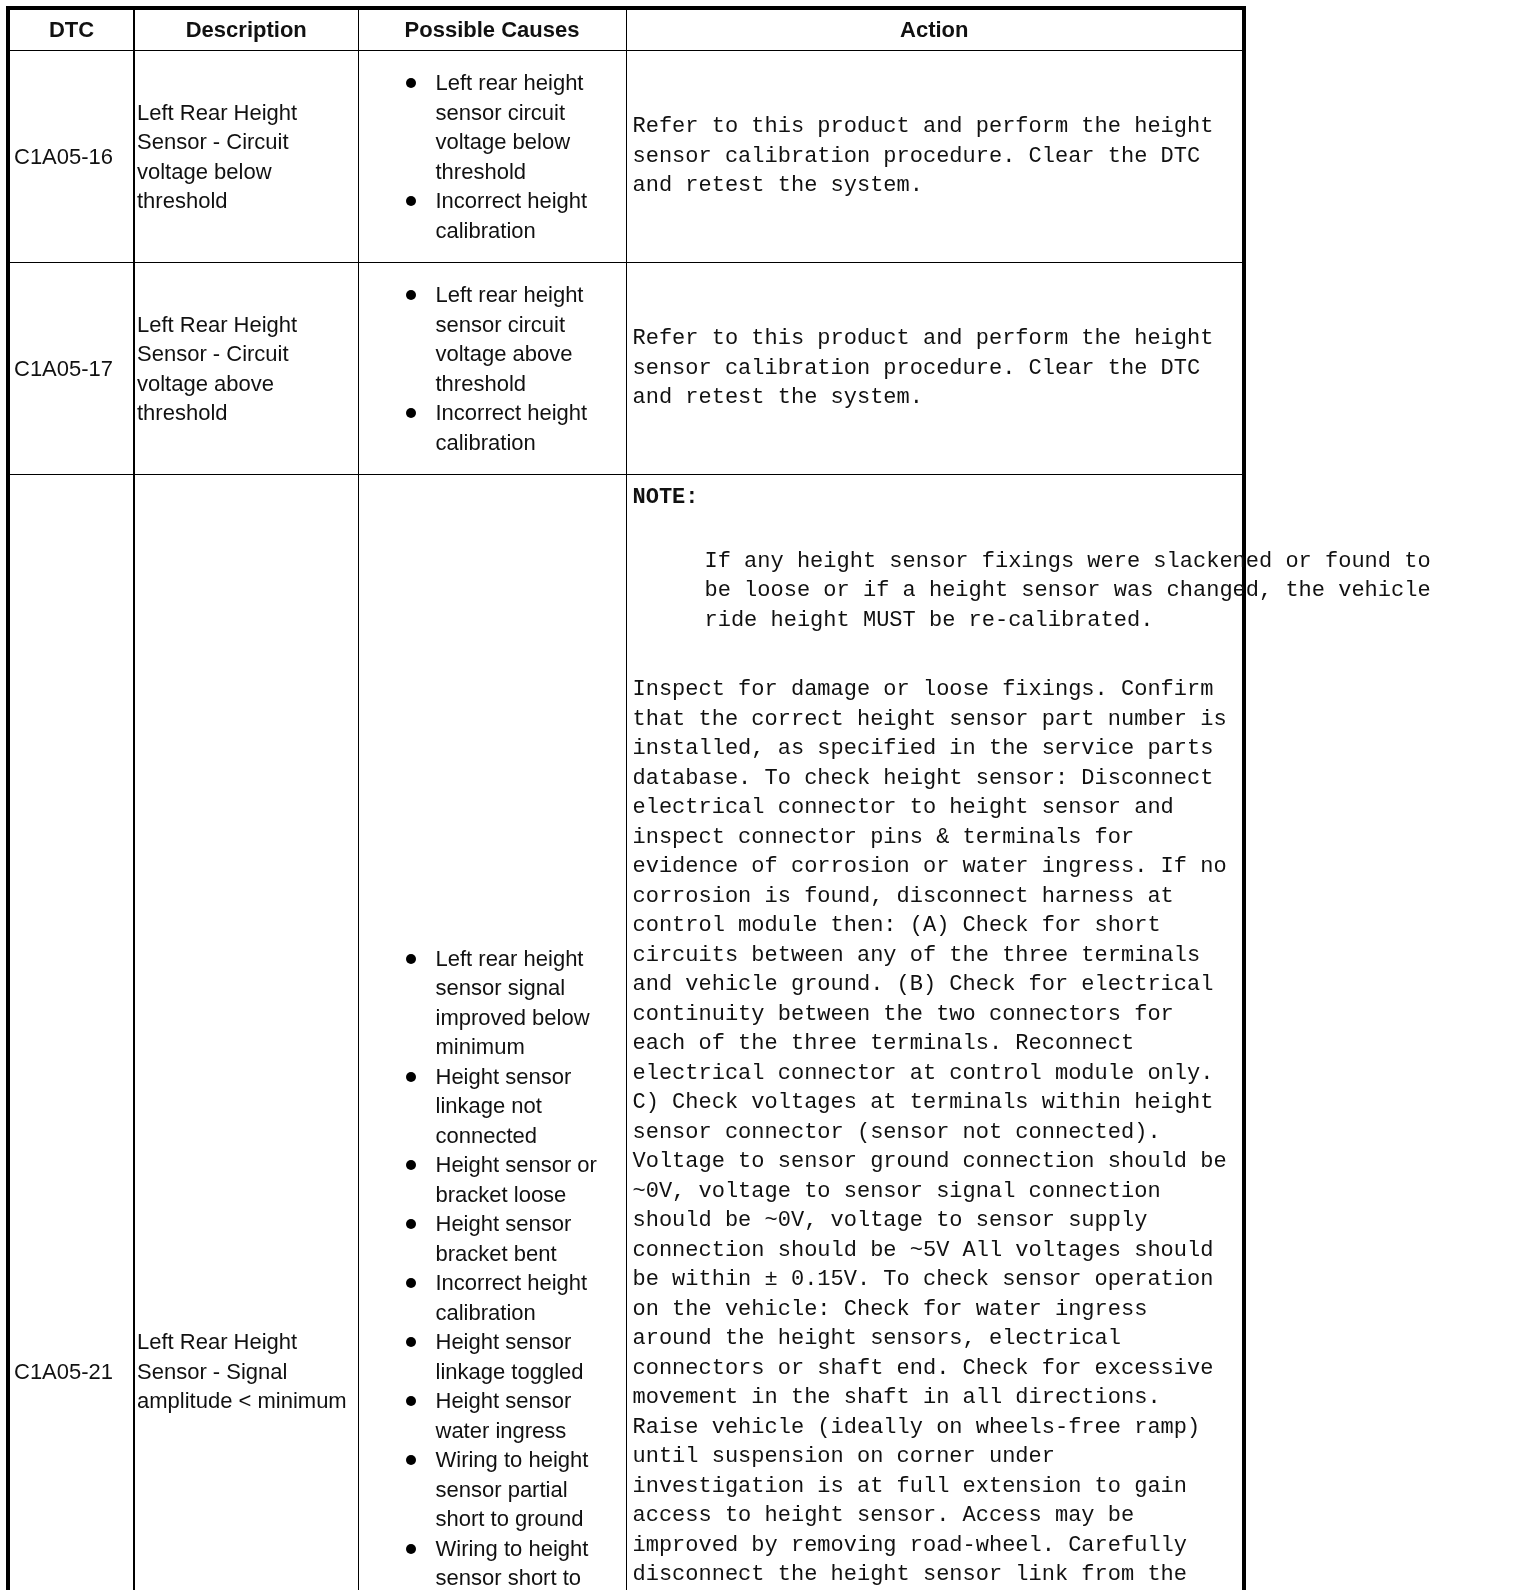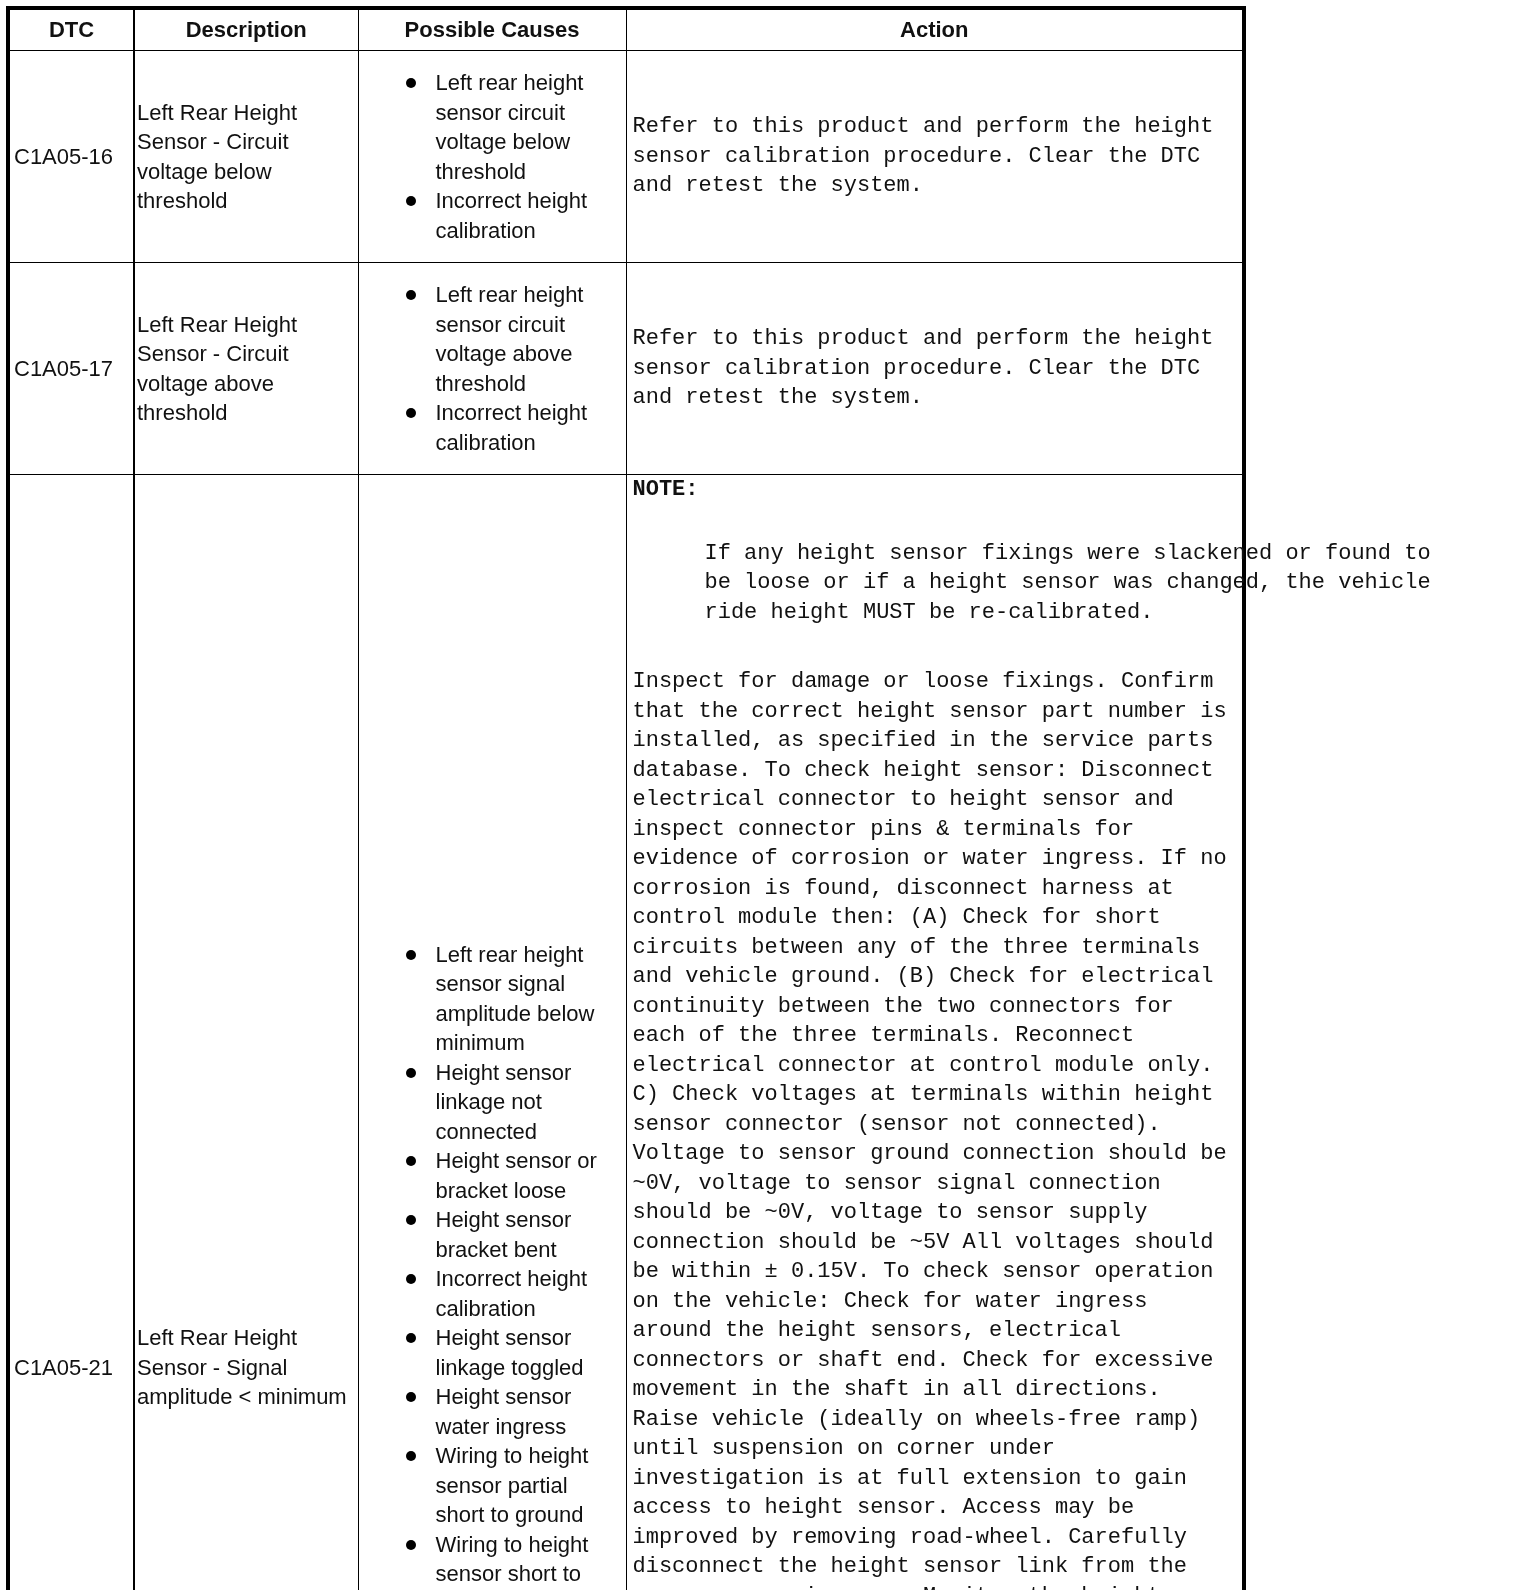--- a/index.html
+++ b/index.html
@@ -33,21 +33,21 @@
   col.c4 { width: auto; }
   td.dtc { padding-left: 4px; }
   td.desc { padding-left: 2px; }
   ul.causes { list-style: none; margin: 17px; padding: 0 0 0 20px; }
   ul.causes li { position: relative; padding-left: 34px; }
   ul.causes li .bullet {
     position: absolute; left: 4px; top: 10px;
     width: 10px; height: 10px; border-radius: 50%; background: #000;
   }
   td.action { padding-left: 6px; padding-right: 8px; font-family: Liberation Mono, monospace; }
-  .note-label { font-weight: bold; margin-top: 0; }
+  .note-label { font-weight: bold; margin-top: 8px; }
   .note-body { margin: 34px 0 40px 72px; width: 760px; }
   .inspect-text { margin-bottom: 29px; }
   tr.row1 { height: 192px; }
   tr.row2 { height: 192px; }
 </style>
 </head>
 <body>
 
 <table class="doc-table">
   <colgroup>
@@ -88,21 +88,21 @@
         </ul>
       </td>
       <td class="action">Refer to this product and perform the height sensor calibration procedure. Clear the DTC and retest the system.</td>
     </tr>
 
     <tr class="row3">
       <td class="col-dtc dtc">C1A05-21</td>
       <td class="desc">Left Rear Height Sensor - Signal amplitude &lt; minimum</td>
       <td>
         <ul class="causes">
-          <li><span class="bullet"></span><span>Left rear height sensor signal amplitude below minimum</span></li>
+          <li><span class="bullet"></span><span>Left rear height sensor signal improved below minimum</span></li>
           <li><span class="bullet"></span><span>Height sensor linkage not connected</span></li>
           <li><span class="bullet"></span><span>Height sensor or bracket loose</span></li>
           <li><span class="bullet"></span><span>Height sensor bracket bent</span></li>
           <li><span class="bullet"></span><span>Incorrect height calibration</span></li>
           <li><span class="bullet"></span><span>Height sensor linkage toggled</span></li>
           <li><span class="bullet"></span><span>Height sensor water ingress</span></li>
           <li><span class="bullet"></span><span>Wiring to height sensor partial short to ground</span></li>
           <li><span class="bullet"></span><span>Wiring to height sensor short to other cable</span></li>
           <li><span class="bullet"></span><span>Height sensor electrical fault</span></li>
           <li><span class="bullet"></span><span>Height sensor linkage bent</span></li>

